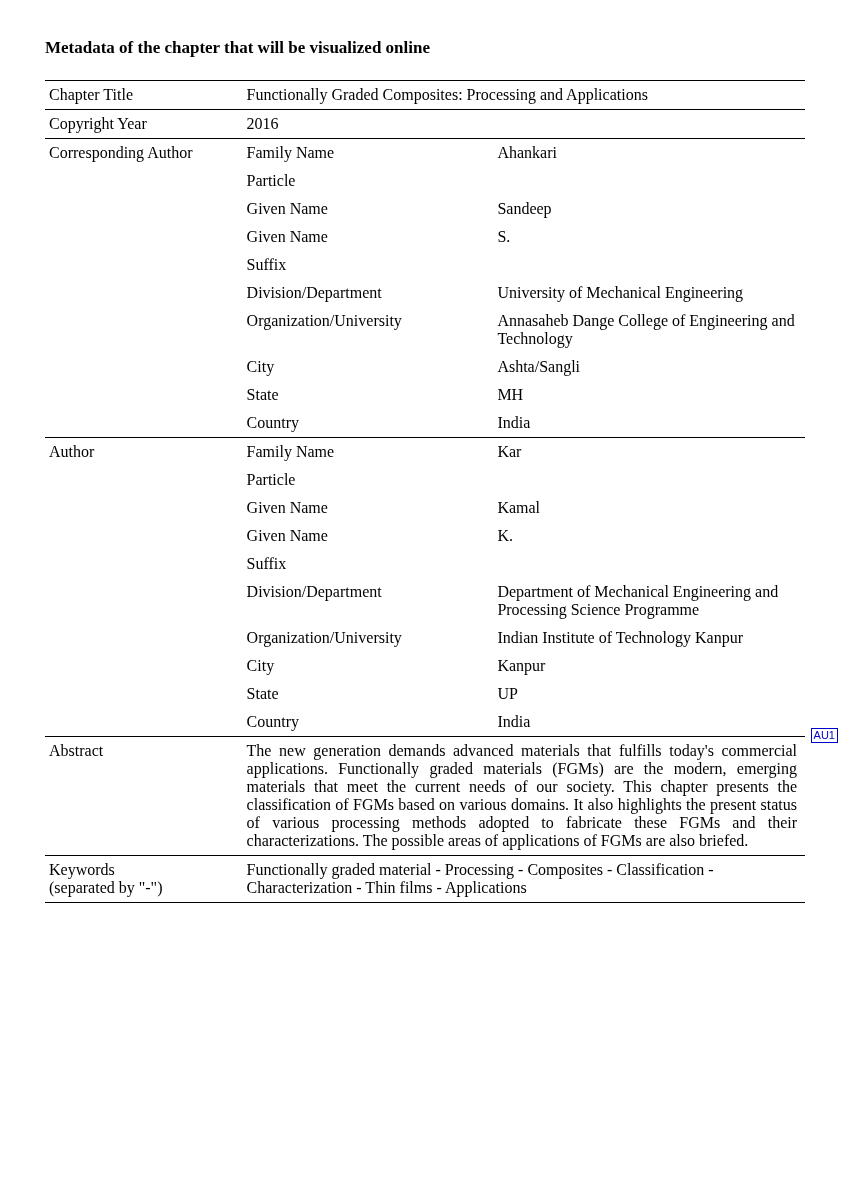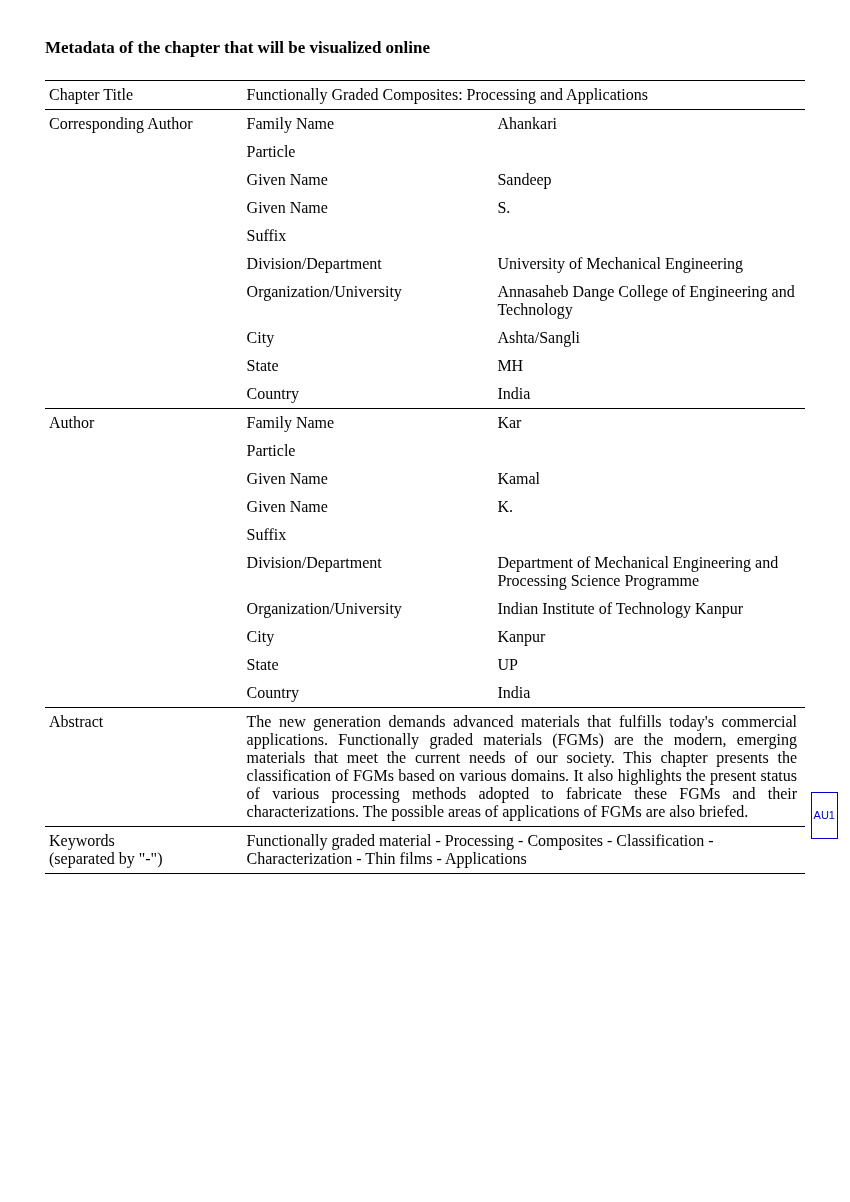--- a/index.html
+++ b/index.html
@@ -36,39 +36,43 @@
   }
   td.col1 { width: 26%; }
   td.col2 { width: 33%; }
   td.col3 { width: 41%; }
   td.span23 { }
   .bold { font-weight: normal; }
   .justify { text-align: justify; }
   .ann {
     position: absolute;
     right: 12px;
-    top: 792px;
+    top: 728px;
     font-family: Arial, Helvetica, sans-serif;
     font-size: 11px;
     color: #0000cc;
     border: 1px solid #0000cc;
-    padding: 16px 2px;
+    padding: 0 2px;
     line-height: 13px;
   }
 </style>
 </head>
 <body>
 
 <h1>Metadata of the chapter that will be visualized online</h1>
 
 <table class="meta">
   <tbody id="meta-body">
   <tr>
         <td class="col1">Chapter Title</td>
         <td colspan="2" class="span23">Functionally Graded Composites: Processing and Applications</td>
+      </tr>
+      <tr>
+        <td class="col1">Copyright Year</td>
+        <td colspan="2" class="span23">2016</td>
       </tr>
       <tr>
         <td class="col1">Corresponding Author</td>
         <td class="col2">Family Name</td>
         <td class="col3 bold">Ahankari</td>
       </tr>
       <tr class="no-border">
         <td class="col1"></td>
         <td class="col2">Particle</td>
         <td class="col3"></td>

